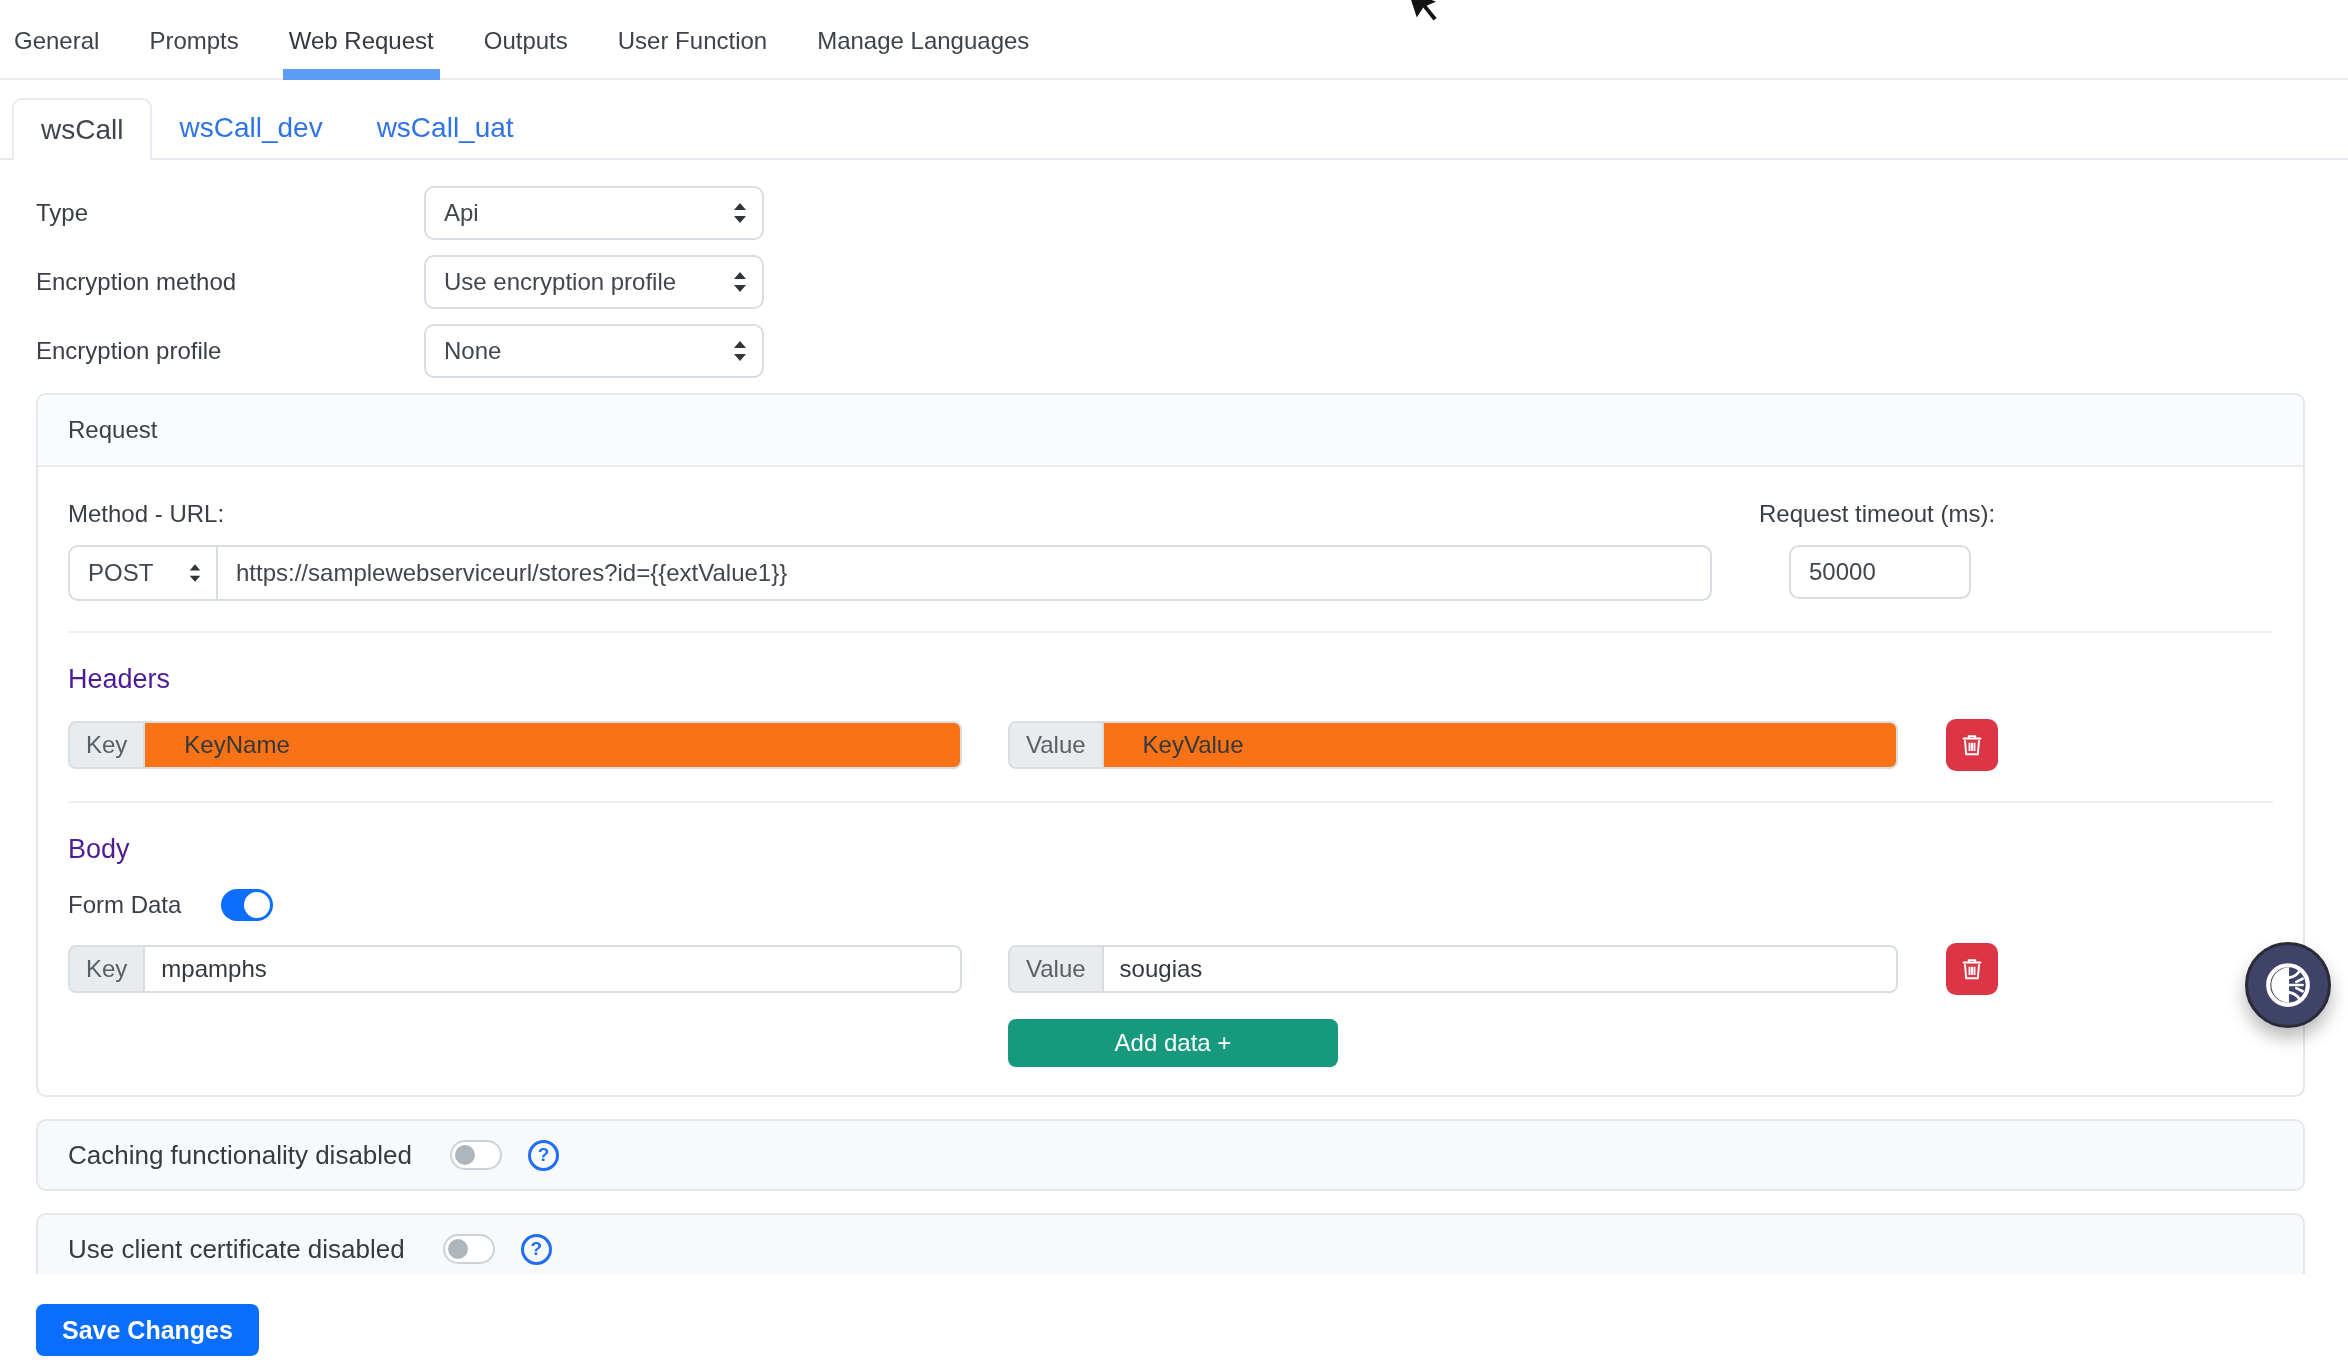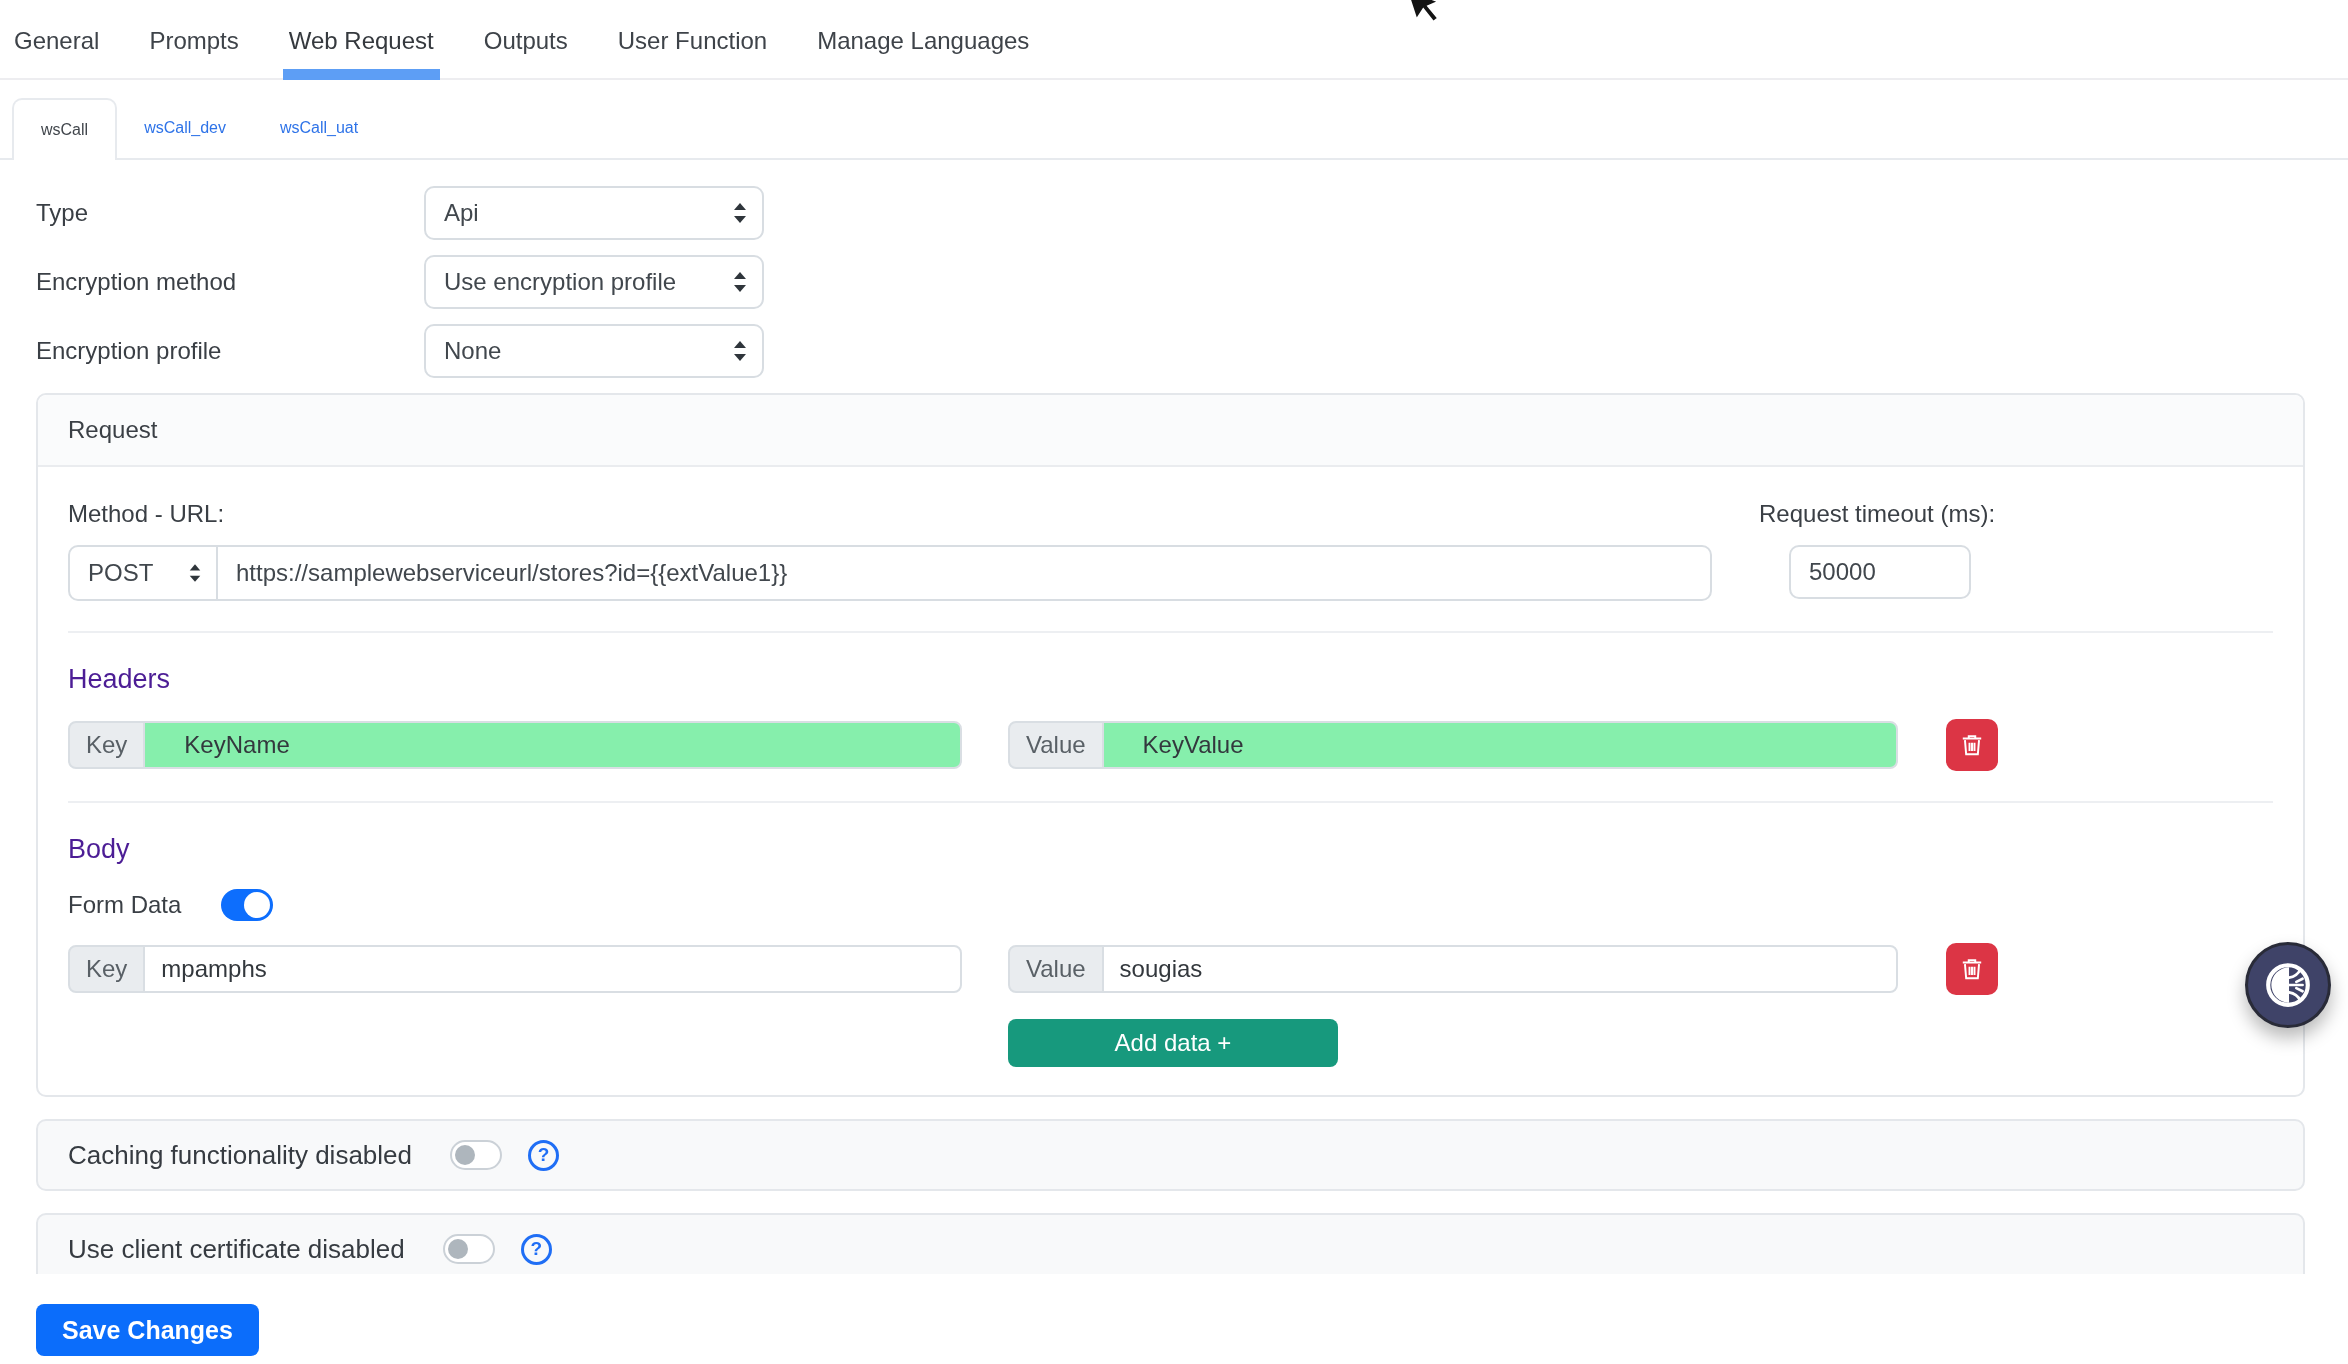--- a/index.html
+++ b/index.html
@@ -8,21 +8,21 @@
   .page { position: relative; width: 2348px; height: 1364px; background: #fff; overflow: hidden; }
 
   
   .top-nav { display: flex; gap: 46px; padding: 26px 0 0 12px; border-bottom: 2px solid #ededf0; align-items: flex-end; }
   .nav-item { font-size: 24px; line-height: 30px; color: #3e4349; padding: 0 2px 22px; position: relative; cursor: default; white-space: nowrap; }
   .nav-item.active { color: #35393e; }
   .nav-item.active::after { content: ""; position: absolute; left: -4px; right: -4px; bottom: -2px; height: 11px; background: #5d9ef5; }
 
   
   .sub-tabs { display: flex; align-items: stretch; margin-top: 18px; padding-left: 12px; border-bottom: 2px solid #e7eaee; height: 62px; }
-  .sub-tab { display: flex; align-items: center; padding: 8px 27px; font-size: 16px; color: #2e73e8; cursor: default; }
+  .sub-tab { display: flex; align-items: center; padding: 8px 27px; font-size: 28px; color: #2e73e8; cursor: default; }
   .sub-tab.active { color: #41464c; background: #fff; border: 2px solid #e7eaee; border-bottom: none; border-radius: 10px 10px 0 0; margin-bottom: -2px; position: relative; z-index: 2; }
 
   
   .settings { margin: 26px 0 0 36px; }
   .s-row { display: flex; align-items: center; height: 54px; margin-bottom: 15px; }
   .s-label { width: 388px; font-size: 24px; color: #3a3f45; }
   .selectbox { display: flex; align-items: center; justify-content: space-between; width: 340px; height: 54px; border: 2px solid #d8dde2; border-radius: 10px; padding: 0 14px 0 18px; font-size: 24px; color: #41474d; background: #fff; }
 
   
   .card { margin: 0 43px 0 36px; border: 2px solid #e4e7eb; border-radius: 10px; background: #fff; }
@@ -39,21 +39,21 @@
   .timeout-input { width: 182px; height: 54px; border: 2px solid #d8dde2; border-radius: 10px; display: flex; align-items: center; padding: 0 18px; font-size: 24px; color: #41474d; background: #fff; margin-left: 30px; }
 
   hr.sep { border: none; border-top: 2px solid #edeff2; margin: 30px 0; }
   .section-title { font-size: 27px; line-height: 32px; font-weight: 400; color: #4c1d95; margin: 14px 0 24px; }
 
   .kv-row { display: flex; align-items: center; }
   .kv-key { width: 894px; }
   .kv-value { width: 890px; margin-left: 46px; }
   .ig-addon { display: flex; align-items: center; padding: 0 16px; background: #e9ecef; border: 2px solid #d9dee3; border-radius: 8px 0 0 8px; font-size: 24px; color: #596066; height: 48px; }
   .ig-input { flex: 1; height: 48px; border: 2px solid #d9dee3; border-radius: 0 8px 8px 0; margin-left: -2px; display: flex; align-items: center; padding: 0 16px; font-size: 24px; color: #33383d; background: #fff; }
-  .ig-input.autofill { background: #86efac; padding-left: 39px; }
+  .ig-input.autofill { background: #f97316; padding-left: 39px; }
   .delete-btn { margin-left: 48px; width: 52px; height: 52px; background: #dc3545; border: none; border-radius: 10px; display: flex; align-items: center; justify-content: center; cursor: pointer; flex: 0 0 auto; }
   .add-btn { margin: 24px 0 0 940px; width: 330px; height: 48px; background: #17997d; color: #fff; font-size: 24px; border: none; border-radius: 8px; display: flex; align-items: center; justify-content: center; cursor: pointer; }
 
   .fd-row { display: flex; align-items: center; margin: 14px 0 22px; }
   .fd-label { font-size: 24px; color: #3a3f45; }
   .toggle-on { margin-left: 40px; width: 52px; height: 32px; border-radius: 16px; background: #0d6efd; position: relative; cursor: pointer; }
   .toggle-on .knob { position: absolute; right: 3px; top: 3px; width: 26px; height: 26px; border-radius: 50%; background: #fff; }
 
   
   .mini-card { margin: 22px 43px 0 36px; border: 2px solid #e4e7eb; border-radius: 10px; background: #f8f9fa; padding: 18px 30px; display: flex; align-items: center; }

